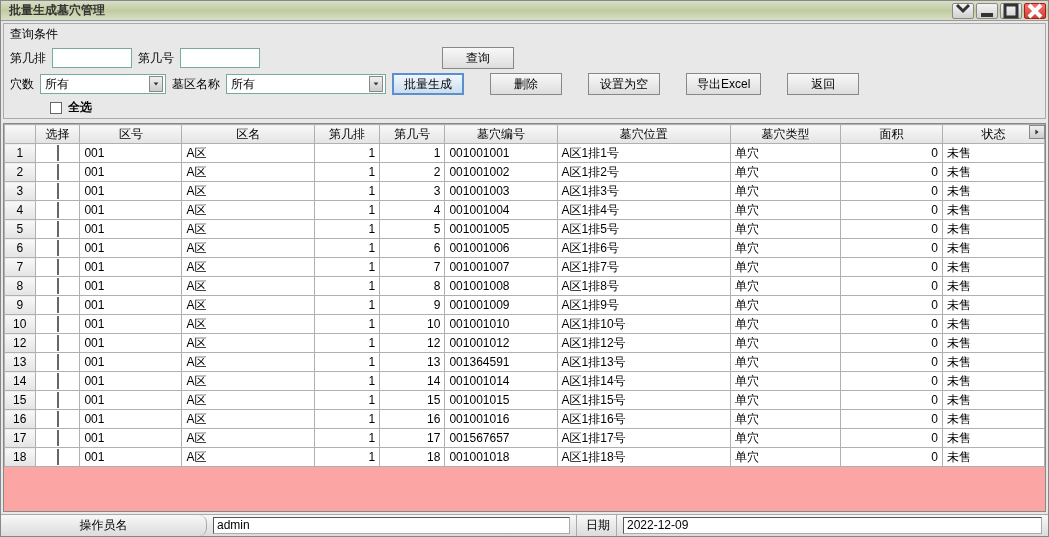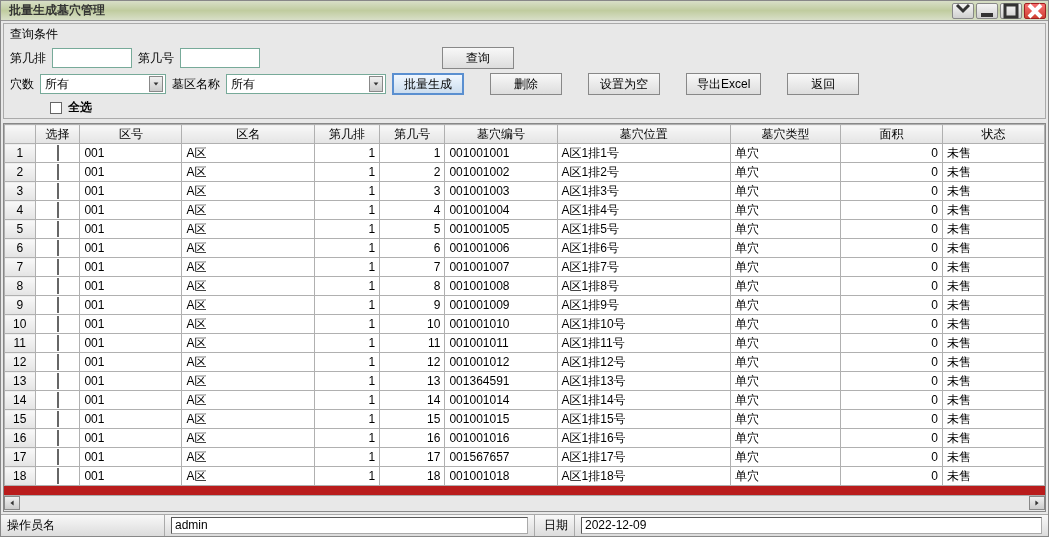--- a/index.html
+++ b/index.html
@@ -36,21 +36,21 @@
     .combo-arrow { width: 14px; height: 16px; background: linear-gradient(to bottom,#f0f0f0,#ccc); border: 1px solid #888; display:flex; align-items:center; justify-content:center; }
     .combo-arrow svg { width:8px; height:8px; }
     .btn {
       height: 22px; min-width: 72px; padding: 0 10px;
       background: linear-gradient(to bottom, #f8f8f8, #ddd);
       border: 1px solid #888; font-size: 12px; cursor: pointer;
       display: inline-flex; align-items: center; justify-content: center;
     }
     .btn-primary { border: 2px solid #5a8fd0; background: linear-gradient(to bottom,#f0f7ff,#cde); }
     .checkbox { width: 12px; height: 12px; border: 1px solid #666; background: #fff; }
-    .grid-wrap { flex: 1; margin: 2px; border: 1px solid #888; background: #b91c1c; overflow: hidden; display:flex; flex-direction:column;}
+    .grid-wrap { flex: 1; margin: 2px; border: 1px solid #888; background: #fca5a5; overflow: hidden; display:flex; flex-direction:row;}
     .grid-scroller { overflow: auto; flex:1;}
     table.grid { border-collapse: collapse; width: 100%; font-size: 12px; table-layout: fixed;}
     table.grid th, table.grid td {
       border: 1px solid #b0b0b0; height: 19px; padding: 0 4px; white-space: nowrap; overflow:hidden;
     }
     table.grid th {
       background: linear-gradient(to bottom, #f8f8f8, #e4e4e4);
       font-weight: normal; text-align: center;
     }
     table.grid td { background: #fff; }
@@ -299,33 +299,20 @@
               <td class="cell-left">A区</td>
               <td class="cell-right">1</td>
               <td class="cell-right">10</td>
               <td class="cell-left">001001010</td>
               <td class="cell-left">A区1排10号</td>
               <td class="cell-left">单穴</td>
               <td class="cell-right">0</td>
               <td class="cell-left">未售</td>
             </tr>
             <tr>
-              <td class="rowhead">11</td>
-              <td class="cell-center"><span class="checkbox"></span></td>
-              <td class="cell-left">001</td>
-              <td class="cell-left">A区</td>
-              <td class="cell-right">1</td>
-              <td class="cell-right">11</td>
-              <td class="cell-left">001001011</td>
-              <td class="cell-left">A区1排11号</td>
-              <td class="cell-left">单穴</td>
-              <td class="cell-right">0</td>
-              <td class="cell-left">未售</td>
-            </tr>
-            <tr>
               <td class="rowhead">12</td>
               <td class="cell-center"><span class="checkbox"></span></td>
               <td class="cell-left">001</td>
               <td class="cell-left">A区</td>
               <td class="cell-right">1</td>
               <td class="cell-right">12</td>
               <td class="cell-left">001001012</td>
               <td class="cell-left">A区1排12号</td>
               <td class="cell-left">单穴</td>
               <td class="cell-right">0</td>
@@ -420,21 +407,21 @@
         </div>
       <div class="hscroll-arrow" style="right:0">
           <svg viewBox="0 0 10 10" width="8" height="8">
             <path d="M3 2 L7 5 L3 8 Z" fill="#333"></path>
           </svg>
         </div>
     </div>
   </div>
 
   <div class="statusbar">
-    <div class="status-cell" style="width:164px; justify-content:flex-start;">
+    <div class="status-cell" style="width:206px; justify-content:center;border-radius:8px;">
       <span>操作员名</span>
     </div>
     <div class="status-cell" style="width:370px; justify-content:center;">
       <span class="status-input" style="width:360px">admin</span>
     </div>
     <div class="status-cell" style="width:40px; justify-content:flex-end;align-items:center;">
       <span>日期</span>
     </div>
     <div class="status-cell" style="flex:1; border-right:none;">
       <span class="status-input" style="flex:1">2022-12-09</span>

